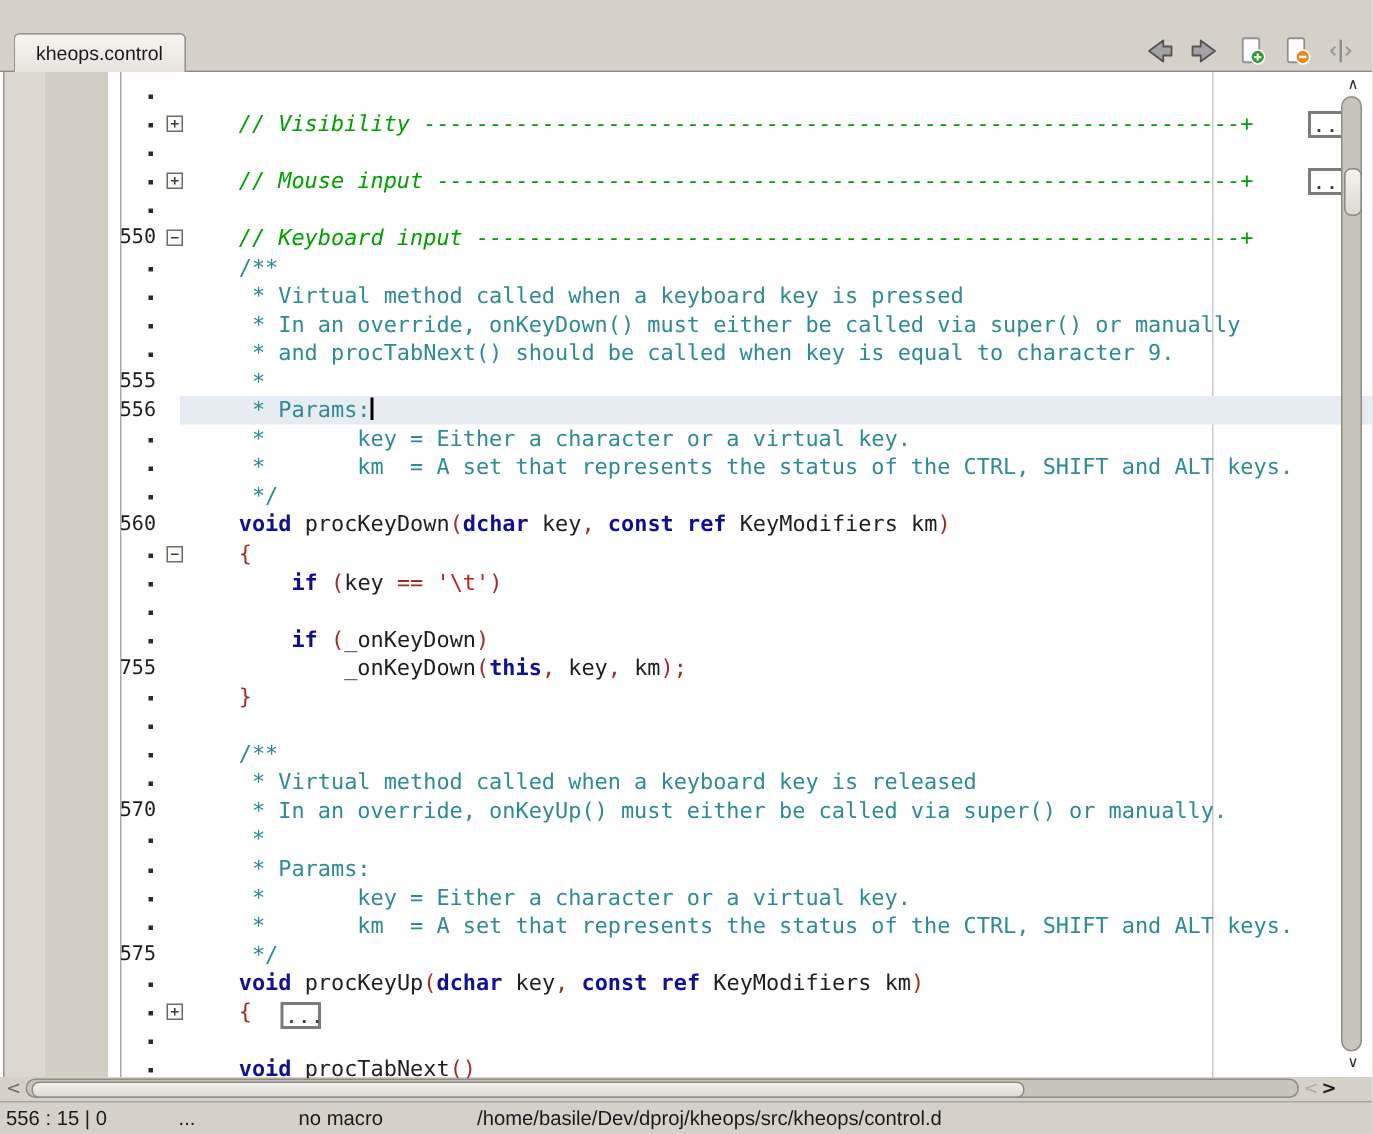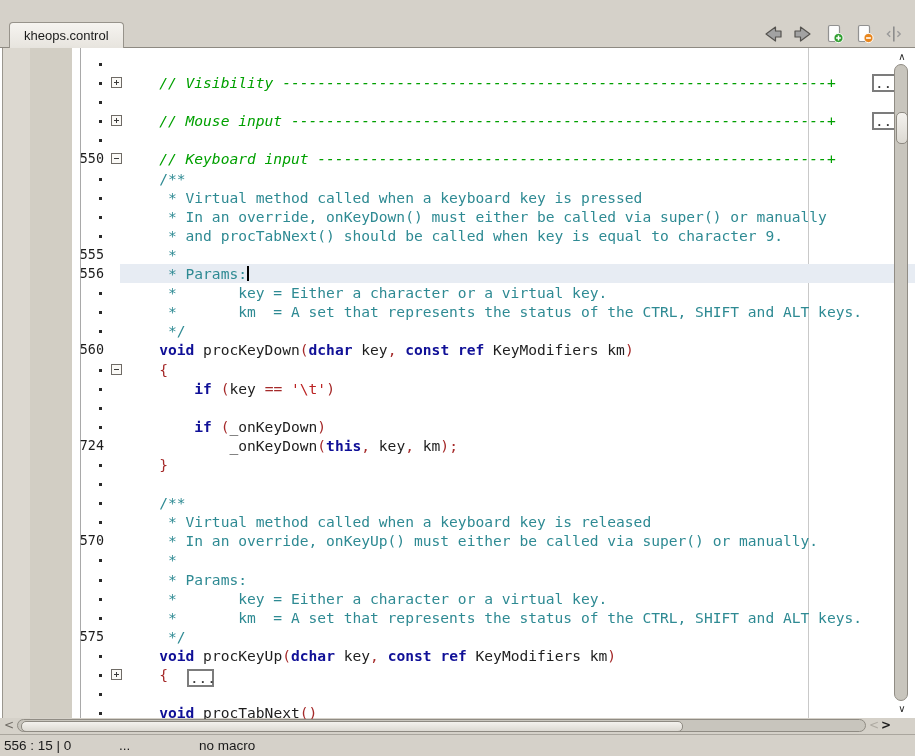--- a/index.html
+++ b/index.html
@@ -230,21 +230,21 @@
         <div class="row">
           <div class="g-num"></div>
           <div class="g-dot"></div>
         </div>
         <div class="row">
           <div class="g-num"></div>
           <div class="g-dot"></div>
           <pre class="code"><span class="tk-id">        </span><span class="tk-kw">if</span><span class="tk-id"> </span><span class="tk-pun">(</span><span class="tk-id">_onKeyDown</span><span class="tk-pun">)</span></pre>
         </div>
         <div class="row">
-          <div class="g-num">724</div>
+          <div class="g-num">755</div>
           <pre class="code"><span class="tk-id">            _onKeyDown</span><span class="tk-pun">(</span><span class="tk-kw">this</span><span class="tk-pun">,</span><span class="tk-id"> key</span><span class="tk-pun">,</span><span class="tk-id"> km</span><span class="tk-pun">);</span></pre>
         </div>
         <div class="row">
           <div class="g-num"></div>
           <div class="g-dot"></div>
           <pre class="code"><span class="tk-pun">    }</span></pre>
         </div>
         <div class="row">
           <div class="g-num"></div>
           <div class="g-dot"></div>
@@ -326,15 +326,16 @@
       <div class="hs-thumb"></div>
     </div>
     <span class="hs-arrow hs-back2">&lt;</span>
     <span class="hs-arrow hs-fwd">&gt;</span>
   </div>
 
   <div class="statusbar">
     <span class="sb sb-caret">556 : 15 | 0</span>
     <span class="sb sb-pending">...</span>
     <span class="sb sb-macro">no macro</span>
+    <span class="sb sb-path">/home/basile/Dev/dproj/kheops/src/kheops/control.d</span>
   </div>
 
 </div>
 
 </body></html>

